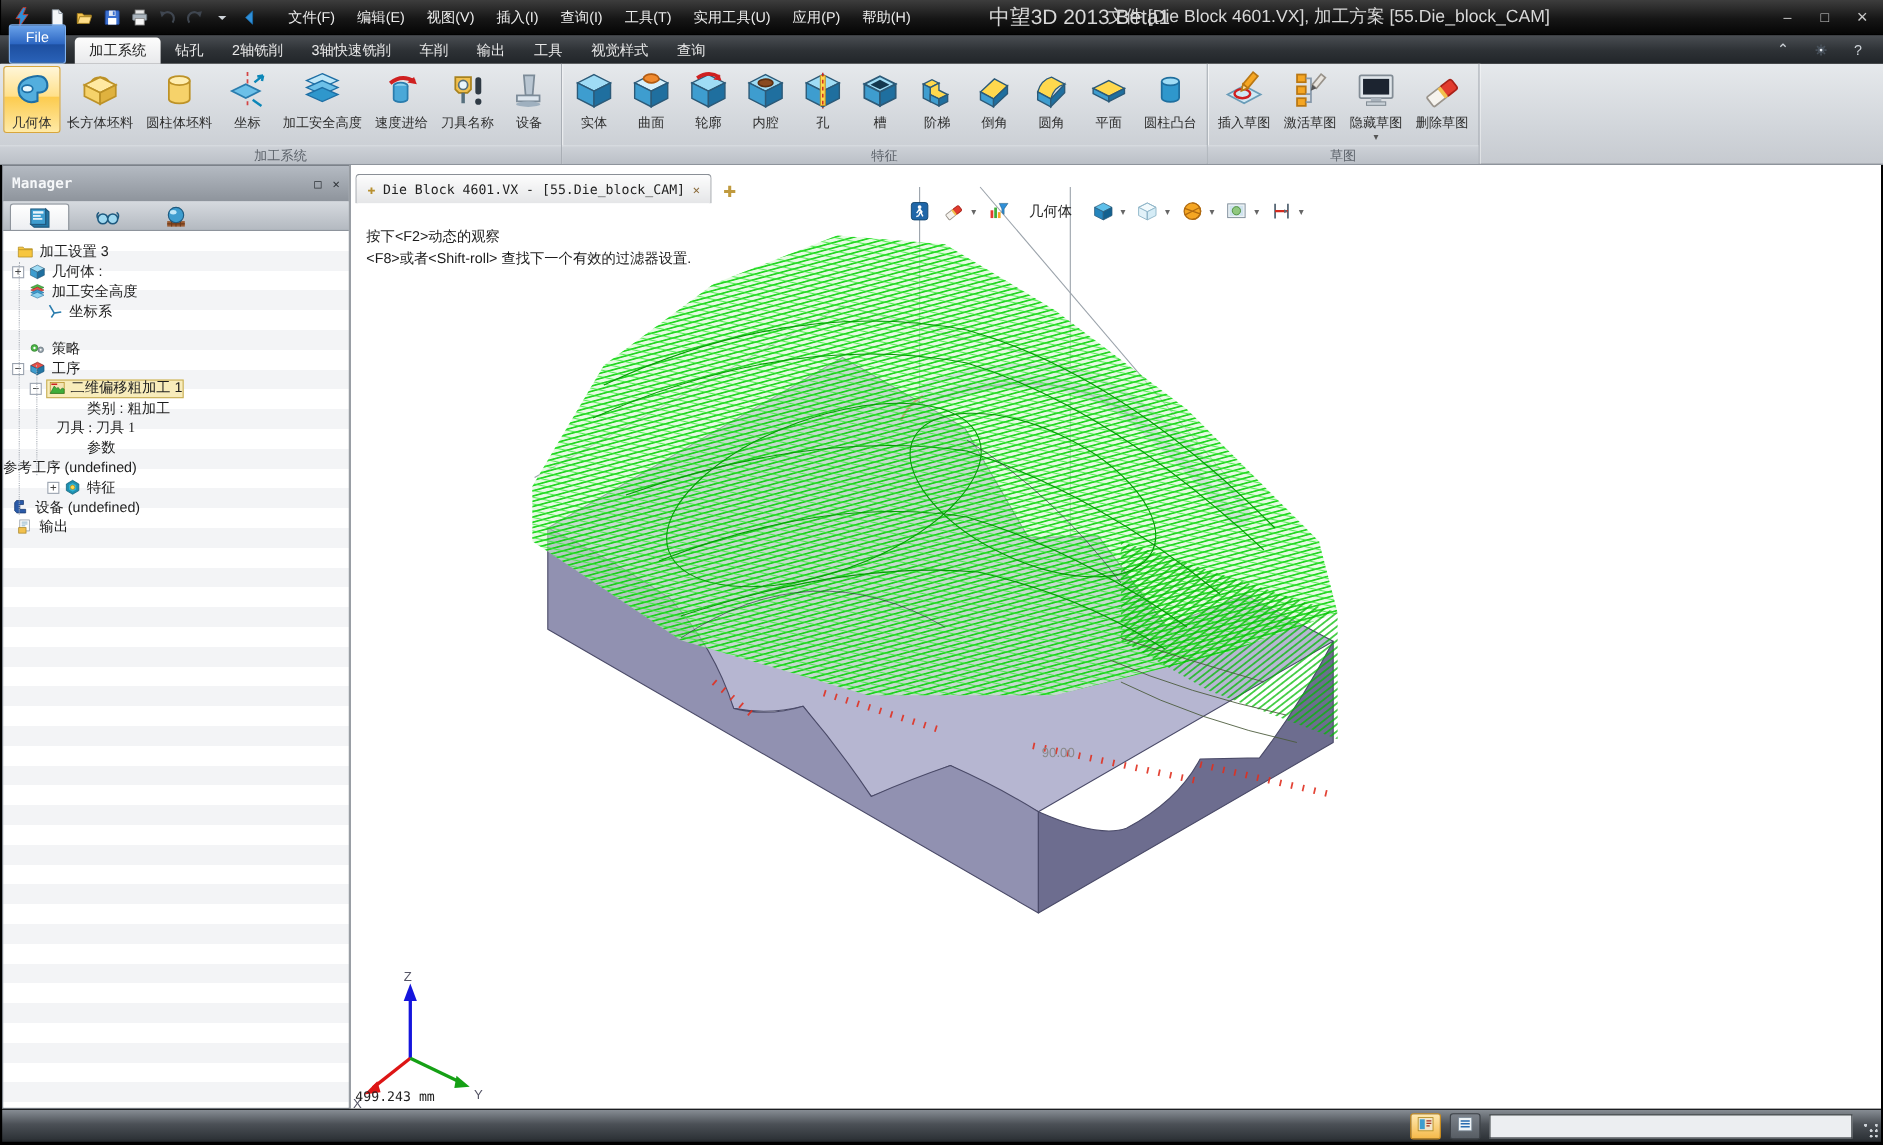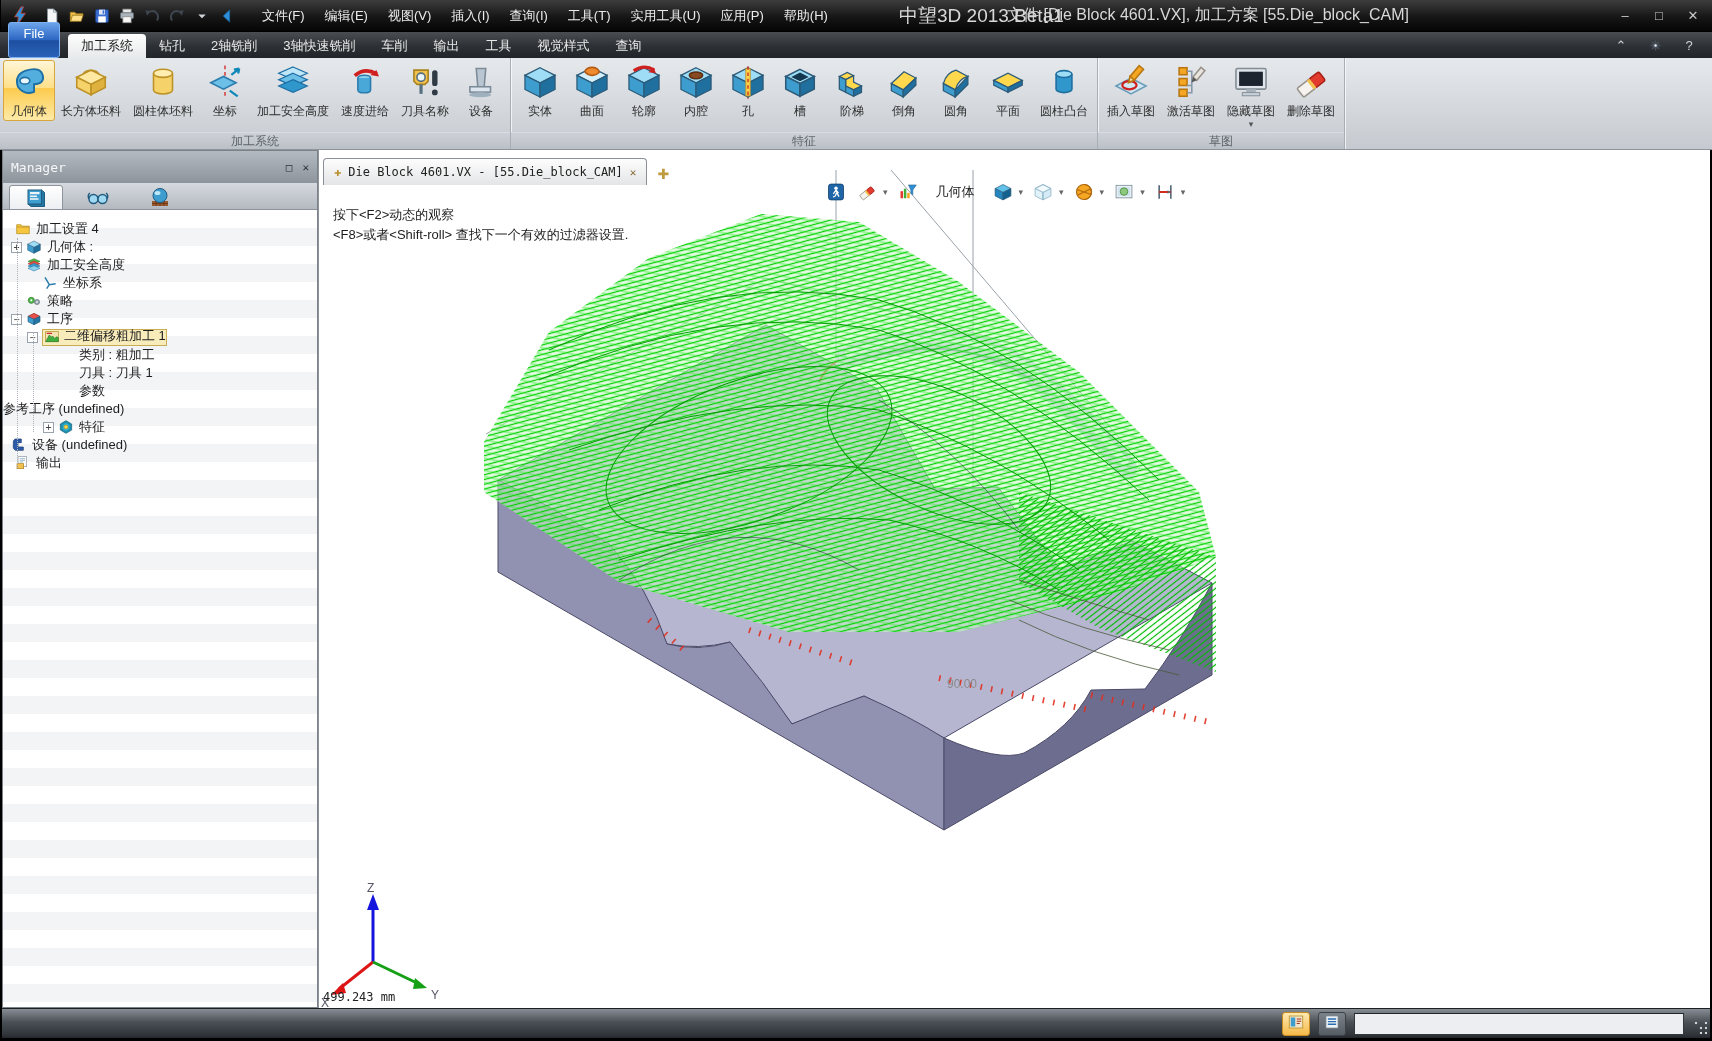--- a/index.html
+++ b/index.html
@@ -40,21 +40,21 @@
   .rbtn .ric { width:40px; height:40px; display:flex; align-items:center; justify-content:center; }
   .rbtn .rlabel { font-size:12px; color:#2e2e2e; white-space:nowrap; margin-top:1px; }
   .rbtn.selected { background:linear-gradient(#fff6d8,#ffe08a 45%,#fccb4e 46%,#ffeaa6); border:1px solid #d7a63d; padding:1px 5px 0 5px; }
   .rdd { font-size:9px; color:#555; line-height:8px; }
   .rgroup-label { height:17px; font-size:12px; color:#5d636b; text-align:center; line-height:16px;
     background:linear-gradient(#cdd1d7,#bbc0c7); border-top:1px solid #d9dde2; }
 
   
   #manager { position:absolute; left:2px; top:150px; width:316px; height:858px; background:#c4c9cf; border:1px solid #7c828a; }
   .mgr-header { height:24px; background:linear-gradient(#b4bac2,#8e949c); display:flex; align-items:center;
-    font-family:"DejaVu Sans Mono","Liberation Mono",monospace; font-size:13px; color:#f5f7f9; padding:16px 8px; }
+    font-family:"DejaVu Sans Mono","Liberation Mono",monospace; font-size:13px; color:#f5f7f9; padding:16px 8px;font-weight:bold; }
   .mgr-hbtns { margin-left:auto; display:flex; gap:10px; }
   .mgr-hbtn { font-size:11px; color:#2e3338; }
   .mgr-tabs { height:34px; background:linear-gradient(#d6dadf,#a9afb7); display:flex; align-items:center; gap:8px; padding:0 6px; }
   .mgr-tab { width:54px; height:30px; display:flex; align-items:center; justify-content:center; border-radius:3px; }
   .mgr-tab.active { background:linear-gradient(#ffffff,#e9ebef); border:1px solid #8e949c; }
   #tree { position:absolute; left:0; right:0; top:58px; bottom:0; border-top:1px solid #8e949c;
     background:repeating-linear-gradient(#ffffff 0 18px,#f3f4f6 18px 36px); padding-top:10px; overflow:hidden; }
   .trow { height:18px; display:flex; align-items:center; font-size:13px; color:#1e1e1e; white-space:nowrap; }
   .texp { width:11px; height:11px; border:1px solid #9aa2ae; background:#fff; font-size:10px; line-height:9px;
     text-align:center; color:#444; margin-right:4px; flex:none; font-family:"DejaVu Sans Mono",monospace; }
@@ -528,21 +528,21 @@
     <div id="tree">
       <div class="dotv" style="left:14px;top:28px;height:230px;"></div>
       <div class="dotv" style="left:30px;top:122px;height:100px;"></div>
     <div class="trow" style="padding-left: 12px;">
           <span class="ticon">
             <svg width="16" height="16" viewBox="0 0 24 24">
               <path d="M2.5 5.5 h6.5 l2 2.2 H21.5 V19 H2.5 Z" fill="#f7c63f" stroke="#b08a1e"></path>
               <path d="M2.5 9 H21.5" stroke="#b08a1e" fill="none"></path>
             </svg>
           </span>
-          <span class="tlabel">加工设置 4</span>
+          <span class="tlabel">加工设置 3</span>
         </div>
         <div class="trow" style="padding-left: 8px;">
           <span class="texp">+</span>
           <span class="ticon">
             <svg width="16" height="16" viewBox="0 0 24 24">
               <polygon points="12,3 21.5,7.8 12,12.6 2.5,7.8" fill="#9fdcf5" stroke="#2c5a78" stroke-width=".8"></polygon>
               <polygon points="2.5,7.8 12,12.6 12,21.5 2.5,16.7" fill="#3e9dcf" stroke="#2c5a78" stroke-width=".8"></polygon>
               <polygon points="12,12.6 21.5,7.8 21.5,16.7 12,21.5" fill="#1f6f9f" stroke="#2c5a78" stroke-width=".8"></polygon>
             </svg>
           </span>
@@ -564,21 +564,21 @@
         </div>
         <div class="trow" style="padding-left: 24px;">
           <span class="texp hidden"></span>
           <span class="ticon">
             <svg width="16" height="16" viewBox="0 0 24 24">
               <path d="M4.5 3.5 L11 14.5 L20.5 13 M11 14.5 L7 20.5" fill="none" stroke="#2a7cad" stroke-width="2.2"></path>
             </svg>
           </span>
           <span class="tlabel">坐标系</span>
         </div>
-        <div class="trow" style="padding-left: 8px;">
+        <div class="trow" style="padding-left: 8px; margin-top: 16px;">
           <span class="texp hidden"></span>
           <span class="ticon">
             <svg width="16" height="16" viewBox="0 0 24 24">
               <circle cx="8" cy="11" r="4.6" fill="#4db848" stroke="#2e7a2a"></circle>
               <circle cx="8" cy="11" r="1.6" fill="#fff"></circle>
               <circle cx="16.5" cy="13.5" r="3.8" fill="#9aa7b0" stroke="#5f6c75"></circle>
               <circle cx="16.5" cy="13.5" r="1.3" fill="#fff"></circle>
             </svg>
           </span>
           <span class="tlabel">策略</span>
@@ -603,21 +603,21 @@
                 <path d="M2.5 19 L8 9 Q11 14 13.5 11 L16 14.5 Q19 10 21.5 13 V19 Z" fill="#3fae3a" stroke="#2e7a2a"></path>
                 <path d="M4 6.5 h8" stroke="#cf2020" stroke-width="1.8"></path>
               </svg>
             </span>
             <span class="tlabel">二维偏移粗加工 1</span>
           </span>
         </div>
         <div class="trow" style="padding-left: 76px;">
           <span class="tlabel">类别 : 粗加工</span>
         </div>
-        <div class="trow" style="padding-left: 76px;">
+        <div class="trow" style="padding-left: 48px; font-family: Liberation Serif, serif;">
           <span class="tlabel">刀具 : 刀具 1</span>
         </div>
         <div class="trow" style="padding-left: 76px;">
           <span class="tlabel">参数</span>
         </div>
         <div class="trow" style="">
           <span class="tlabel">参考工序 (undefined)</span>
         </div>
         <div class="trow" style="padding-left: 40px;">
           <span class="texp">+</span>

